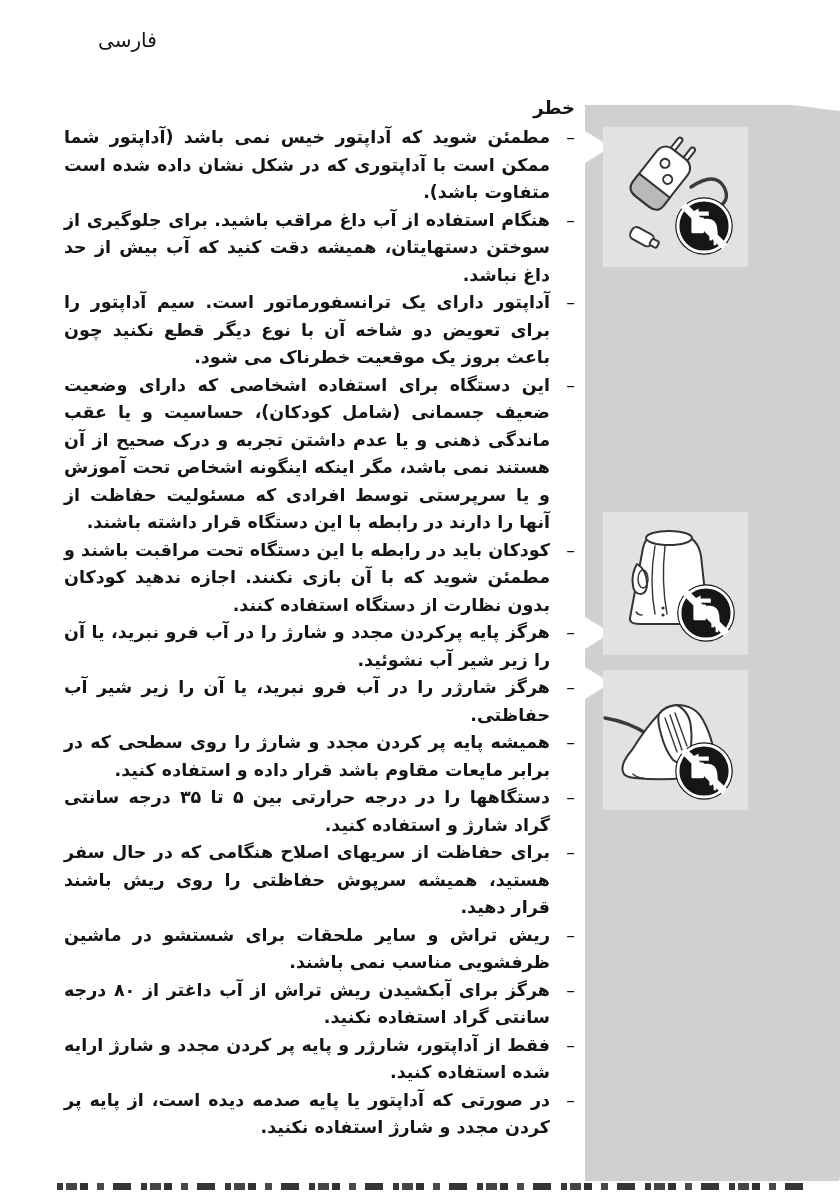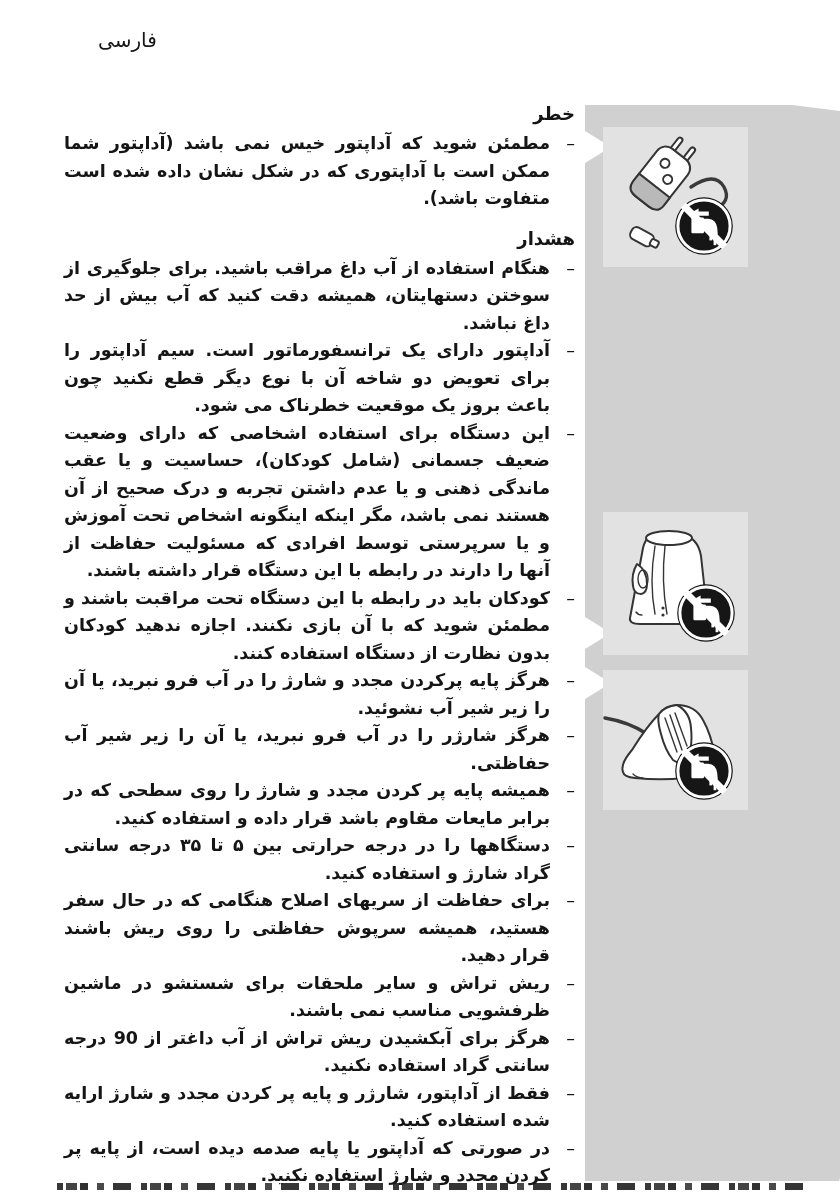--- a/index.html
+++ b/index.html
@@ -76,21 +76,21 @@
     line-height: 27.5px;
     text-align: justify;
   }
   .content h2 {
     font-size: 18px;
     font-weight: bold;
     text-align: right;
     margin: 13px 0 3px 0;
     line-height: 26px;
   }
-  .content section:first-child h2 { margin-top: 6px; }
+  .content section:first-child h2 { margin-top: 0; }
   .bullet { display: flex; align-items: flex-start; }
   .dash {
     flex: 0 0 25px;
     width: 25px;
     text-align: right;
     padding-left: 6px;
   }
   .btxt { flex: 1; text-align: justify; font-weight: bold; }
 
   
@@ -199,21 +199,20 @@
 
     <section>
       <h2>خطر</h2>
       <div class="bullet">
         <span class="dash">–</span>
         <p class="btxt">مطمئن شوید که آداپتور خیس نمی باشد (آداپتور شما ممکن است با آداپتوری که در شکل نشان داده شده است متفاوت باشد).</p>
       </div>
     </section>
 
     <section>
-      <h2>هشدار</h2>
       <div class="bullet">
         <span class="dash">–</span>
         <p class="btxt">هنگام استفاده از آب داغ مراقب باشید. برای جلوگیری از سوختن دستهایتان، همیشه دقت کنید که آب بیش از حد داغ نباشد.</p>
       </div>
       <div class="bullet">
         <span class="dash">–</span>
         <p class="btxt">آداپتور دارای یک ترانسفورماتور است. سیم آداپتور را برای تعویض دو شاخه آن با نوع دیگر قطع نکنید چون باعث بروز یک موقعیت خطرناک می شود.</p>
       </div>
       <div class="bullet">
         <span class="dash">–</span>
@@ -245,21 +244,21 @@
       <div class="bullet">
         <span class="dash">–</span>
         <p class="btxt">برای حفاظت از سریهای اصلاح هنگامی که در حال سفر هستید، همیشه سرپوش حفاظتی را روی ریش باشند قرار دهید.</p>
       </div>
       <div class="bullet">
         <span class="dash">–</span>
         <p class="btxt">ریش تراش و سایر ملحقات برای شستشو در ماشین ظرفشویی مناسب نمی باشند.</p>
       </div>
       <div class="bullet">
         <span class="dash">–</span>
-        <p class="btxt">هرگز برای آبکشیدن ریش تراش از آب داغتر از 90 درجه سانتی گراد استفاده نکنید.</p>
+        <p class="btxt">هرگز برای آبکشیدن ریش تراش از آب داغتر از ۸۰ درجه سانتی گراد استفاده نکنید.</p>
       </div>
       <div class="bullet">
         <span class="dash">–</span>
         <p class="btxt">فقط از آداپتور، شارژر و پایه پر کردن مجدد و شارژ ارایه شده استفاده کنید.</p>
       </div>
       <div class="bullet">
         <span class="dash">–</span>
         <p class="btxt">در صورتی که آداپتور یا پایه صدمه دیده است، از پایه پر کردن مجدد و شارژ استفاده نکنید.</p>
       </div>
     </section>

